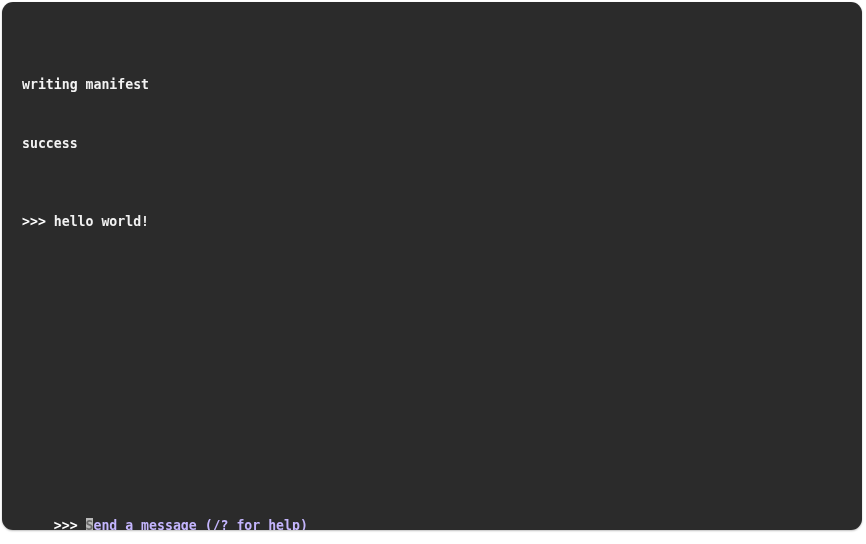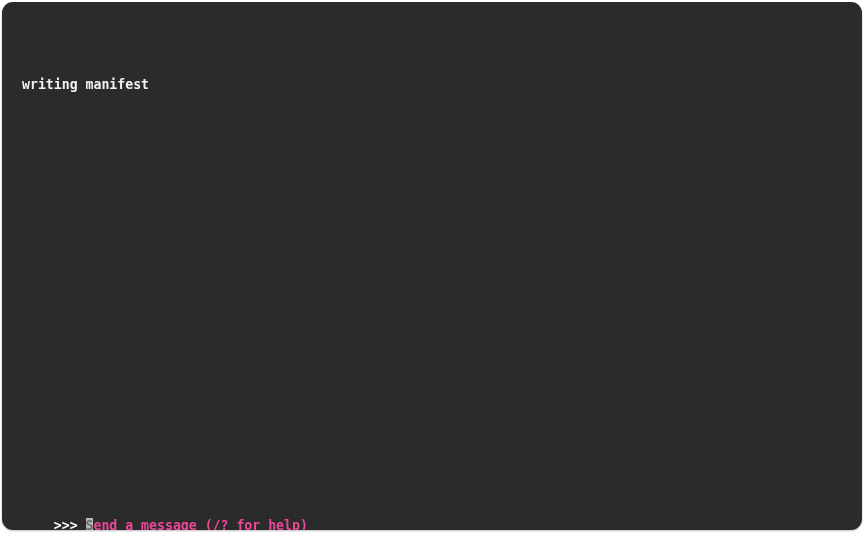--- a/index.html
+++ b/index.html
@@ -59,38 +59,40 @@
     position: absolute;
     left: 20px;
     top: 494px;
     font-size: 13.2px;
     line-height: 19.6px;
     font-weight: bold;
     white-space: pre;
   }
 
   #input-placeholder {
-    color: #ec4899;
+    color: #c4b5fd;
     font-weight: bold;
   }
 
   .cursor-block {
     background: #b9b9b9;
     color: #6a6a6a;
   }
 </style>
 </head>
 <body>
 
 <div id="terminal-window">
 
   <div id="terminal-output">
 
     <div class="line"><span>writing manifest</span></div>
+    <div class="line"><span>success</span></div>
 
+    <div class="line"><span class="prompt-marker">&gt;&gt;&gt; </span><span>hello world!</span></div>
 
     <div class="line blank"></div>
     <div class="line blank"></div>
 
     
 
     
 
     
 

